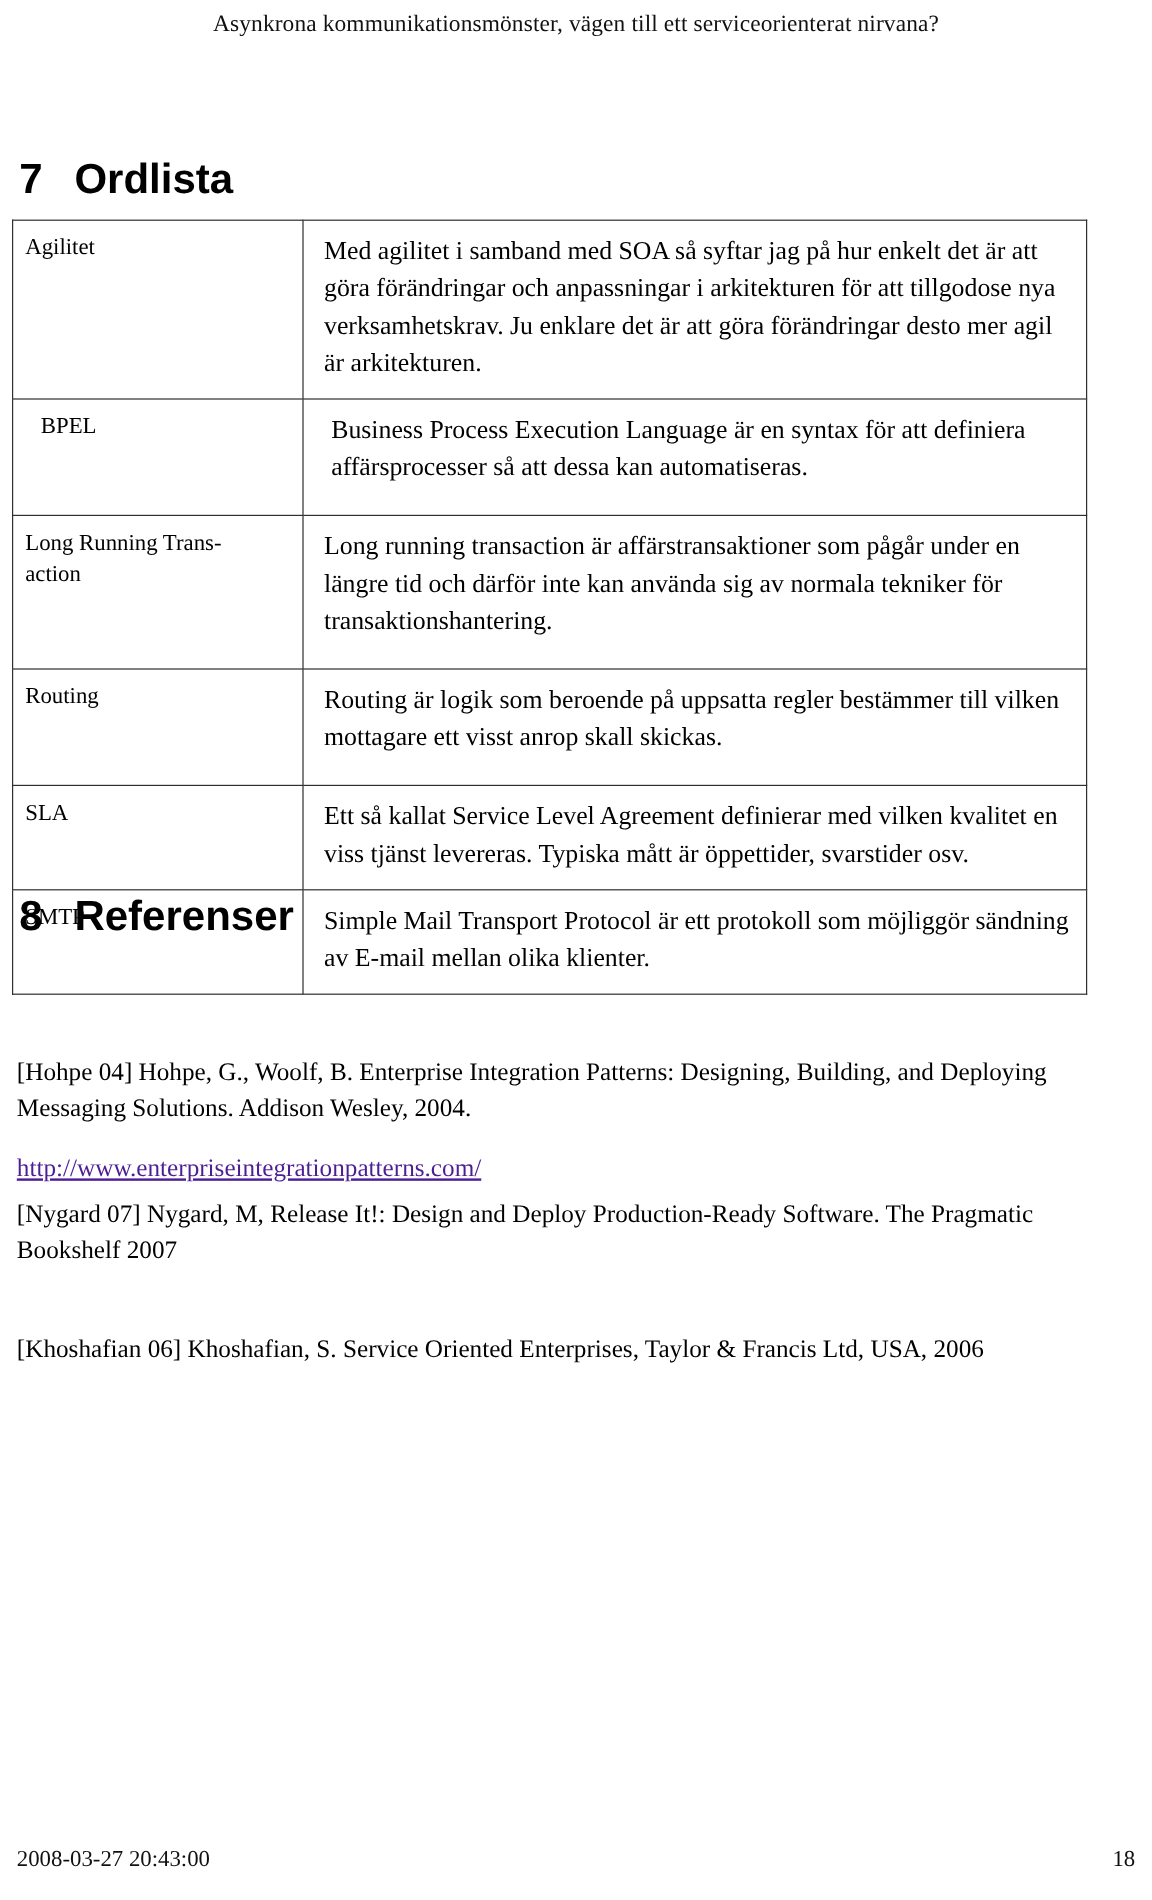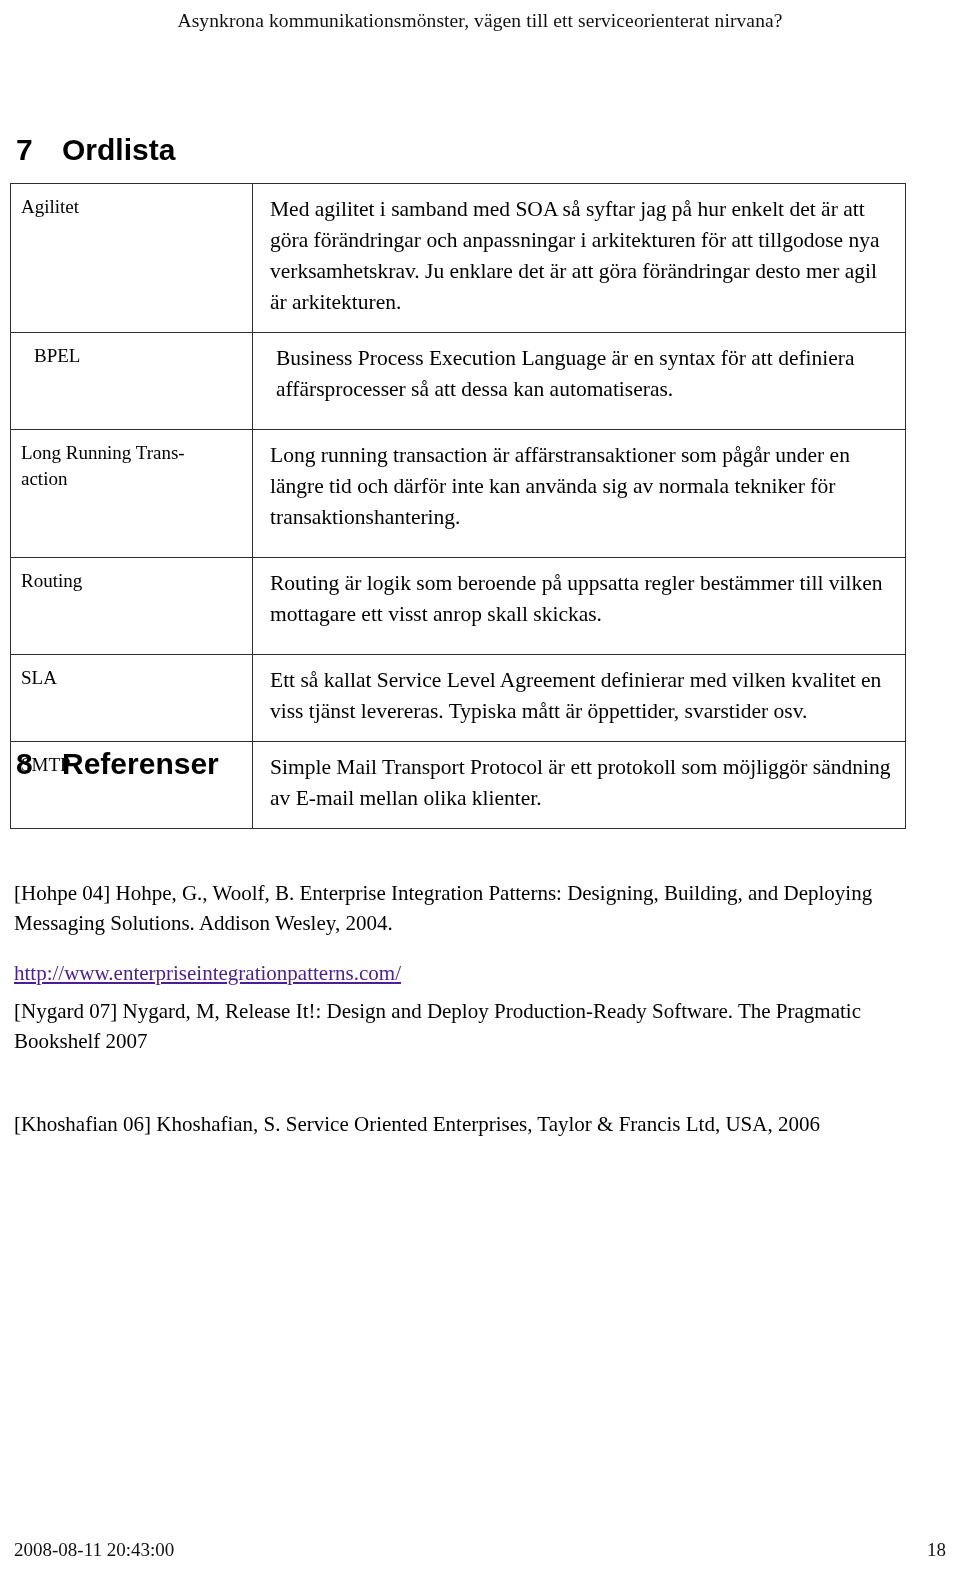--- a/index.html
+++ b/index.html
@@ -37,21 +37,21 @@
     letter-spacing: 0.1px;
     color: #111111;
   }
 
   
   .section-heading {
     position: absolute;
     left: 16px;
     font-family: "Liberation Sans", "DejaVu Sans", sans-serif;
     font-weight: bold;
-    font-size: 30px;
+    font-size: 35px;
     line-height: 32px;
     color: #000000;
     white-space: nowrap;
   }
   .section-heading .num {
     display: inline-block;
     width: 46px;
   }
 
   #heading-ordlista { top: 134px; }
@@ -217,17 +217,17 @@
   <div class="reference" id="ref-link-0">
     <a class="ext-link" href="#">http://www.enterpriseintegrationpatterns.com/</a>
   </div>
 
   <div class="reference" id="ref-2">[Nygard 07] Nygard, M, Release It!: Design and Deploy Production-Ready Software. The Pragmatic Bookshelf 2007</div>
 
   <div class="reference" id="ref-3">[Khoshafian 06] Khoshafian, S. Service Oriented Enterprises, Taylor &amp; Francis Ltd, USA, 2006</div>
 
 
   <div class="page-footer">
-    <span class="footer-left">2008-08-11 20:43:00</span>
+    <span class="footer-left">2008-03-27 20:43:00</span>
     <span class="footer-right">18</span>
   </div>
 
 </div>
 
 </body></html>

